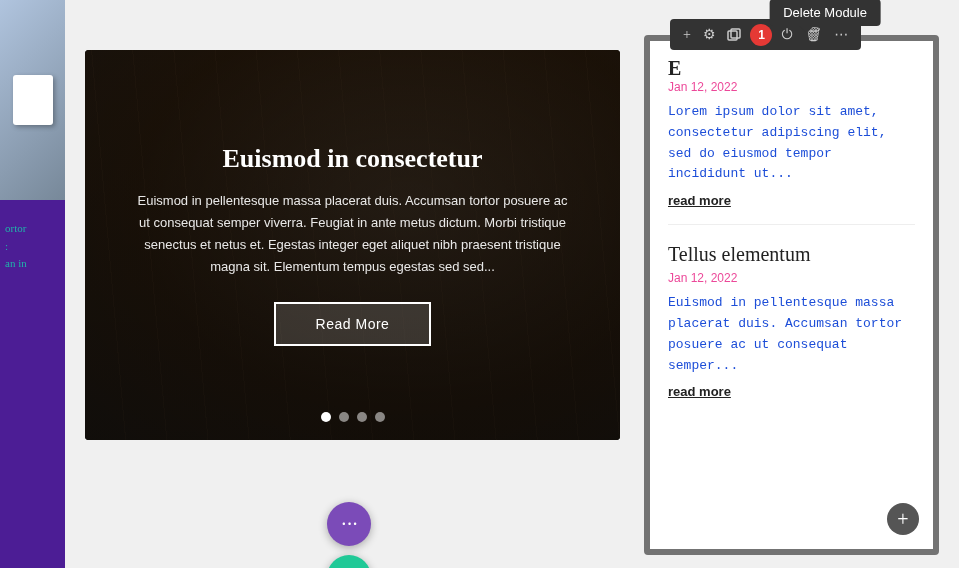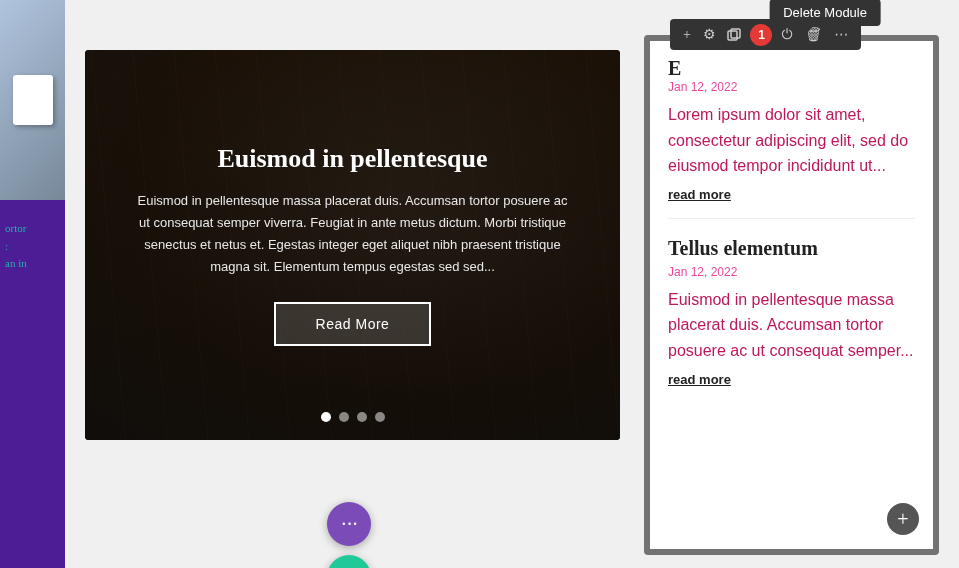--- a/index.html
+++ b/index.html
@@ -289,40 +289,40 @@
       border-bottom: 1px solid #eee;
       margin-bottom: 16px;
     }
 
     .post-item:last-child {
       border-bottom: none;
     }
 
     .post-title {
       font-size: 20px;
-      font-weight: bold;
+      font-weight: normal;
       color: #222;
       margin-bottom: 4px;
       font-family: Georgia, serif;
       line-height: 1.3;
     }
 
     .post-date {
       font-size: 12px;
       color: #ec4899;
       margin-bottom: 8px;
       font-family: Arial, sans-serif;
     }
 
     .post-excerpt {
-      font-size: 16px;
-      color: #be185d;
+      font-size: 13px;
+      color: #1d4ed8;
       line-height: 1.6;
       margin-bottom: 8px;
-      font-family: Liberation Sans, sans-serif;
+      font-family: Liberation Mono, monospace;
     }
 
     .post-read-more {
       font-size: 13px;
       color: #222;
       font-family: Arial, sans-serif;
       text-decoration: underline;
       cursor: pointer;
       font-weight: 600;
     }
@@ -361,21 +361,21 @@
   <div class="left-text">
     <div>ortor</div>
     <div>:</div>
     <div>an in</div>
   </div>
 </div>
 
 <div class="main-slider">
   <div class="slider-bg">
     <div class="slider-content">
-      <div class="slider-title">Euismod in pellentesque</div>
+      <div class="slider-title">Euismod in consectetur</div>
       <div class="slider-text">Euismod in pellentesque massa placerat duis. Accumsan tortor posuere ac ut consequat semper viverra. Feugiat in ante metus dictum. Morbi tristique senectus et netus et. Egestas integer eget aliquet nibh praesent tristique magna sit. Elementum tempus egestas sed sed...</div>
       <button class="slider-btn">Read More</button>
     </div>
     <div class="slider-dots">
       <div class="dot active"></div>
       <div class="dot"></div>
       <div class="dot"></div>
       <div class="dot"></div>
     </div>
   </div>

